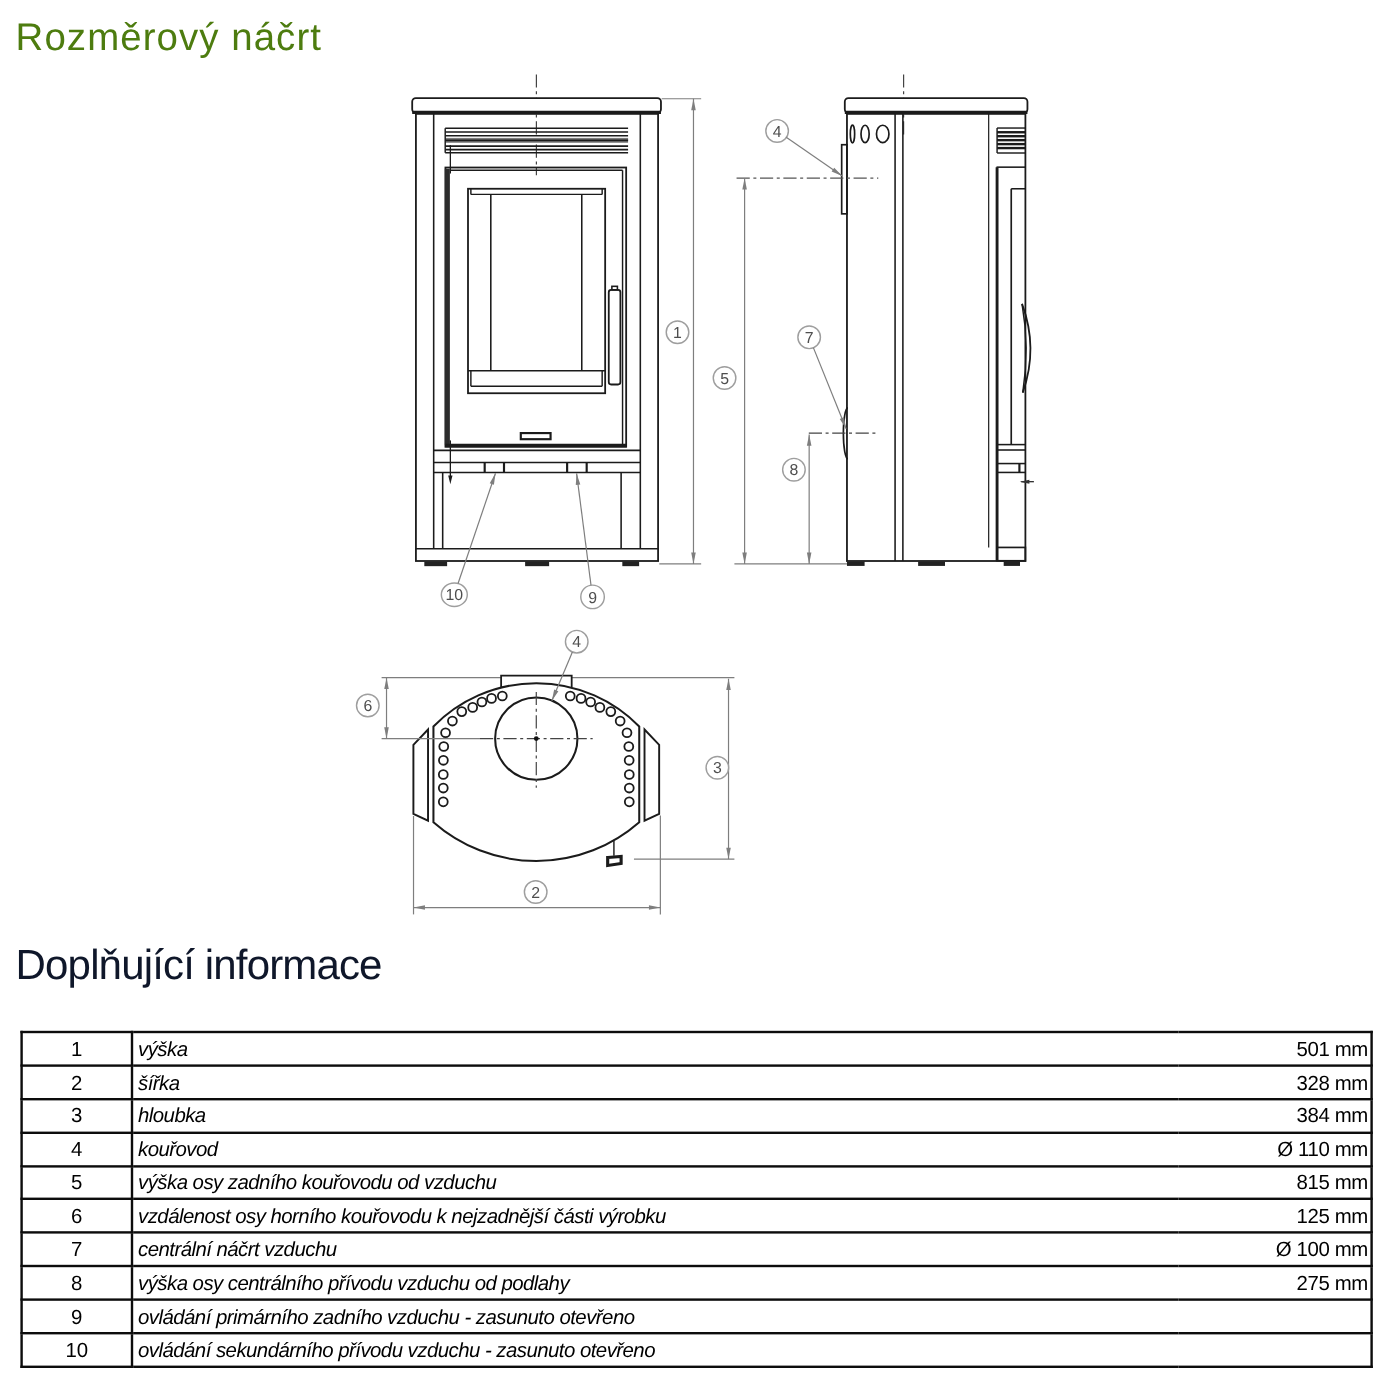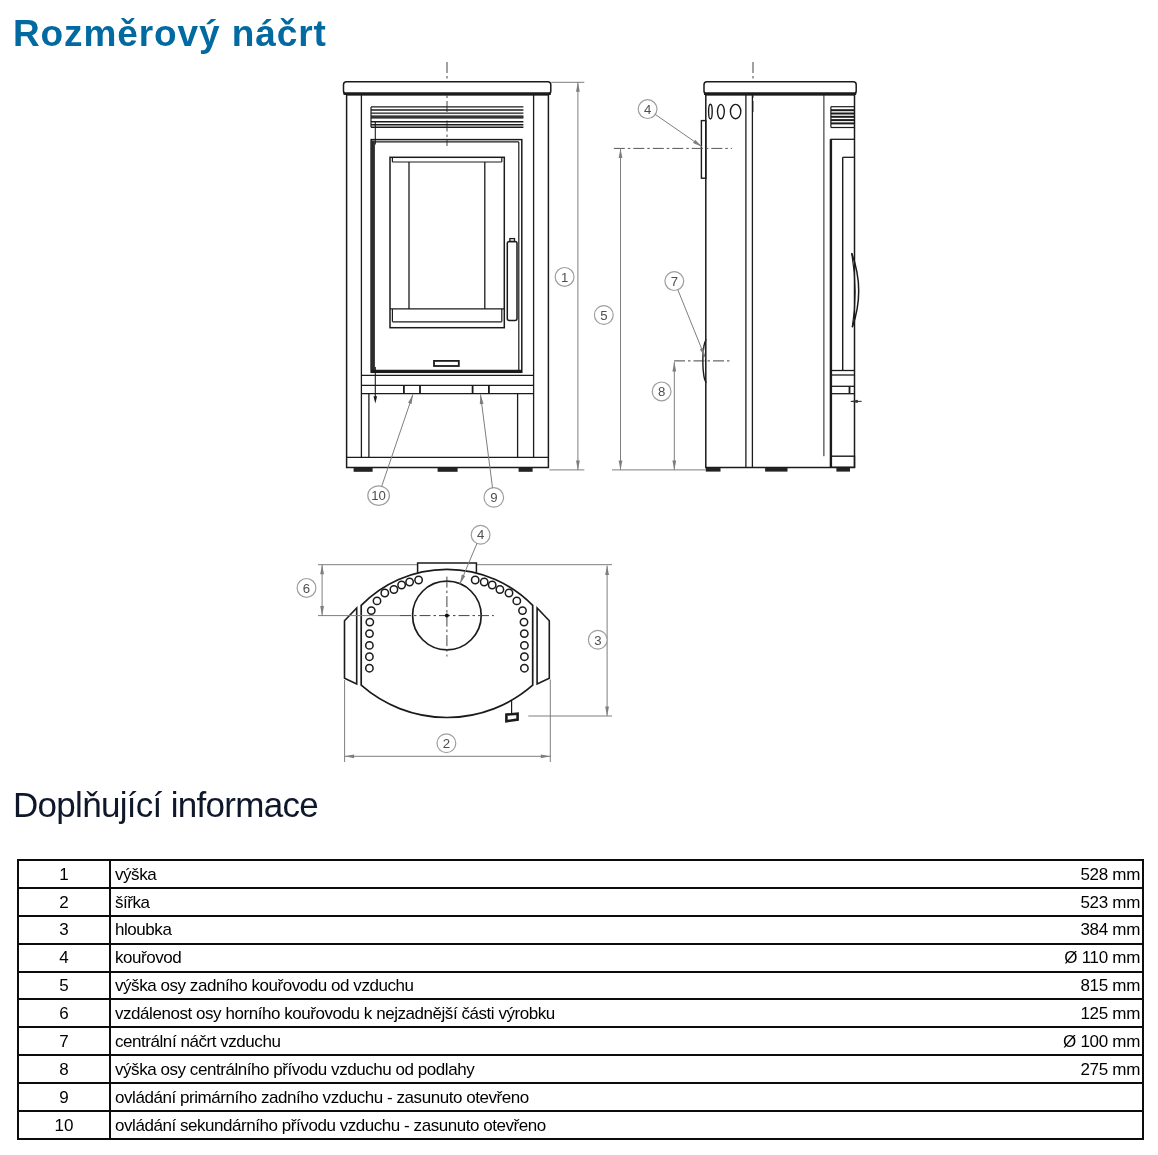--- a/index.html
+++ b/index.html
@@ -1,22 +1,22 @@
 <!DOCTYPE html>
 <html><head>
 <meta charset="utf-8">
 <style>
 html,body{margin:0;padding:0;background:#fff;}
 #page{position:relative;width:1158px;height:1155px;background:#fff;overflow:hidden;font-family:"Liberation Sans",sans-serif;}
-#t1{position:absolute;left:13px;top:13px;margin:0;font-size:37px;font-weight:bold;color:#0369a1;letter-spacing:0.9px;}
+#t1{position:absolute;left:13px;top:13px;margin:0;font-size:32px;font-weight:normal;color:#4d7c0f;letter-spacing:0.9px;}
 #t2{position:absolute;left:13px;top:785px;margin:0;font-size:35px;font-weight:normal;color:#0f172a;letter-spacing:-0.7px;}
 #tbl{position:absolute;left:17px;top:859px;width:1127px;border-collapse:collapse;table-layout:fixed;}
 #tbl td{border:2px solid #0c0c0c;font-size:17px;color:#000;padding:1.5px 5px 0 5px;height:24.4px;overflow:hidden;white-space:nowrap;}
 #tbl td.n{text-align:center;border-right:2px solid #0c0c0c;}
-#tbl td.d{border-right:none;padding-left:4px;letter-spacing:-0.45px;}
+#tbl td.d{border-right:none;padding-left:4px;letter-spacing:-0.45px;font-style:italic;}
 #tbl td.v{border-left:none;text-align:right;padding-right:2px;letter-spacing:-0.3px;}
 svg{position:absolute;left:0;top:0;}
 </style>
 </head>
 <body>
 <div id="page">
 
 <div id="t1">Rozměrový náčrt</div>
 <svg width="1158" height="810" viewBox="0 0 1158 810" fill="none" stroke-linecap="butt">
 
@@ -278,26 +278,26 @@
       <polygon points="459.9,584.0 461.8,574.5 465.3,576.0" fill="#7e7e7e"></polygon>
 </svg>
 
 <div id="t2">Doplňující informace</div>
 
 <table id="tbl">
 <tbody>
         <tr>
           <td class="n" style="width:80px">1</td>
           <td class="d" style="width:862px">výška</td>
-          <td class="v">528 mm</td>
+          <td class="v">501 mm</td>
         </tr>
 <tr>
           <td class="n">2</td>
           <td class="d">šířka</td>
-          <td class="v">523 mm</td>
+          <td class="v">328 mm</td>
         </tr>
 <tr>
           <td class="n">3</td>
           <td class="d">hloubka</td>
           <td class="v">384 mm</td>
         </tr>
 <tr>
           <td class="n">4</td>
           <td class="d">kouřovod</td>
           <td class="v">Ø 110 mm</td>

